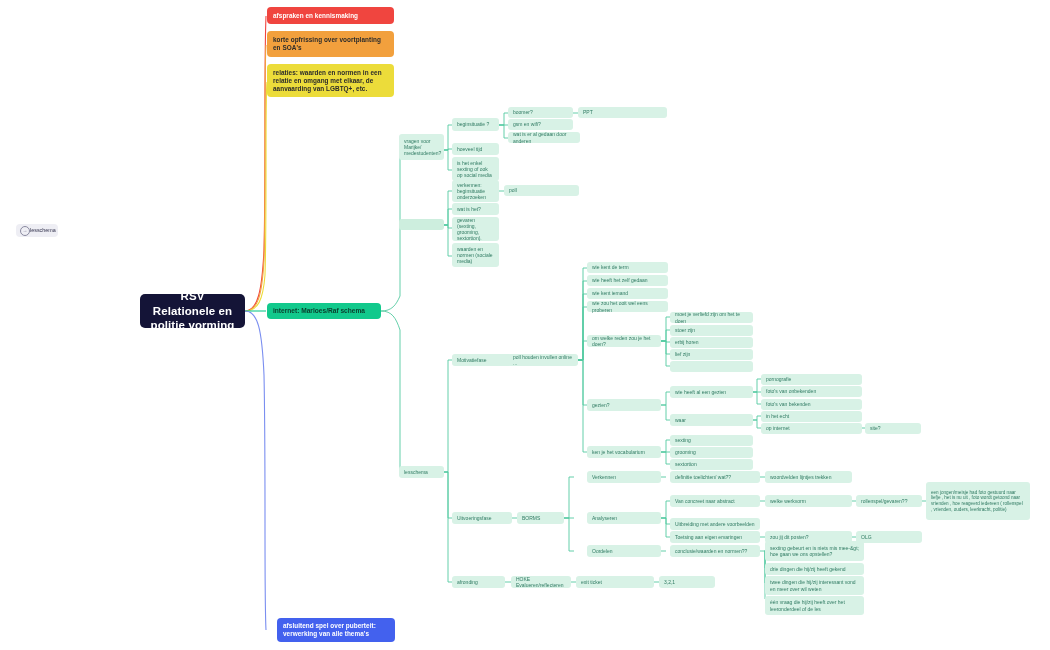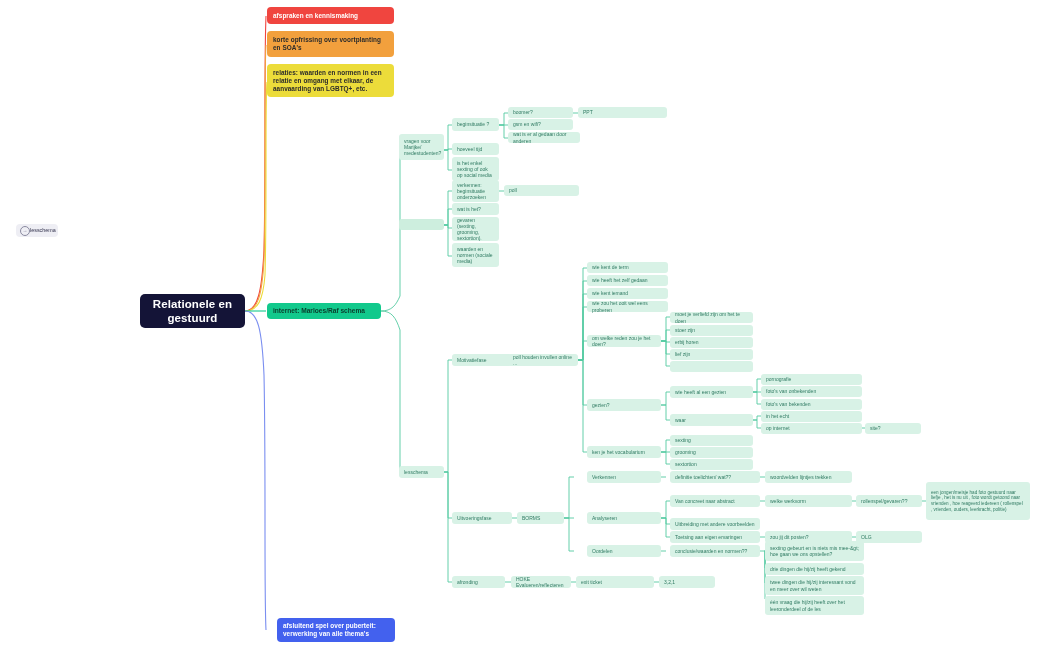--- a/index.html
+++ b/index.html
@@ -204,21 +204,21 @@
       <path d="M653 582 L660 582"></path>
     </g>
   </svg>
 
   <div class="node pill" style="left:16px;top:224px;width:42px;height:13px;">
     <span class="gl">→</span>
     <span>lesschema</span>
   </div>
 
   <div class="node root" style="left:140px;top:294px;width:105px;height:34px;">
-    <span>RSV Relationele en gestuurd vorming</span>
+    <span>RSV Relationele en politie vorming</span>
   </div>
 
   <div class="node cat red" style="left:267px;top:7px;width:127px;height:17px;">
     <span>afspraken en kennismaking</span>
   </div>
   <div class="node cat orange" style="left:267px;top:31px;width:127px;height:26px;">
     <span>korte opfrissing over voortplanting en SOA's</span>
   </div>
   <div class="node cat yellow" style="left:267px;top:64px;width:127px;height:33px;">
     <span>relaties: waarden en normen in een relatie en omgang met elkaar, de aanvaarding van LGBTQ+, etc.</span>

